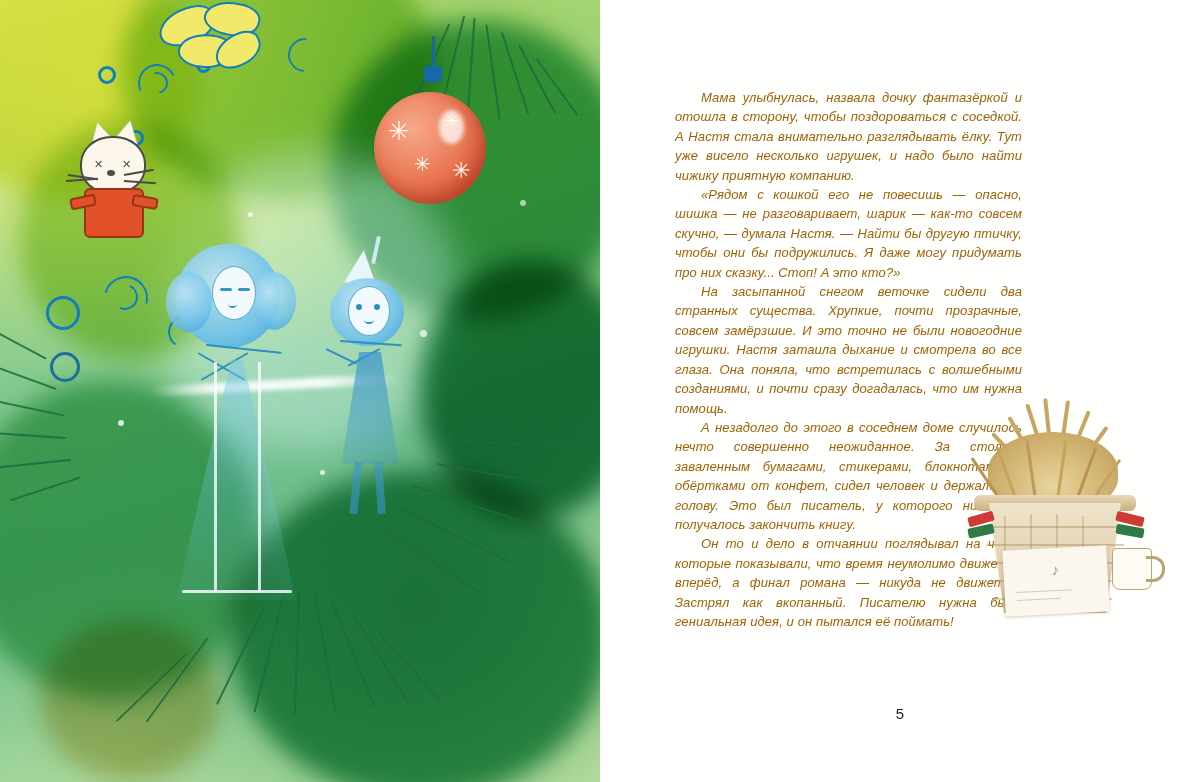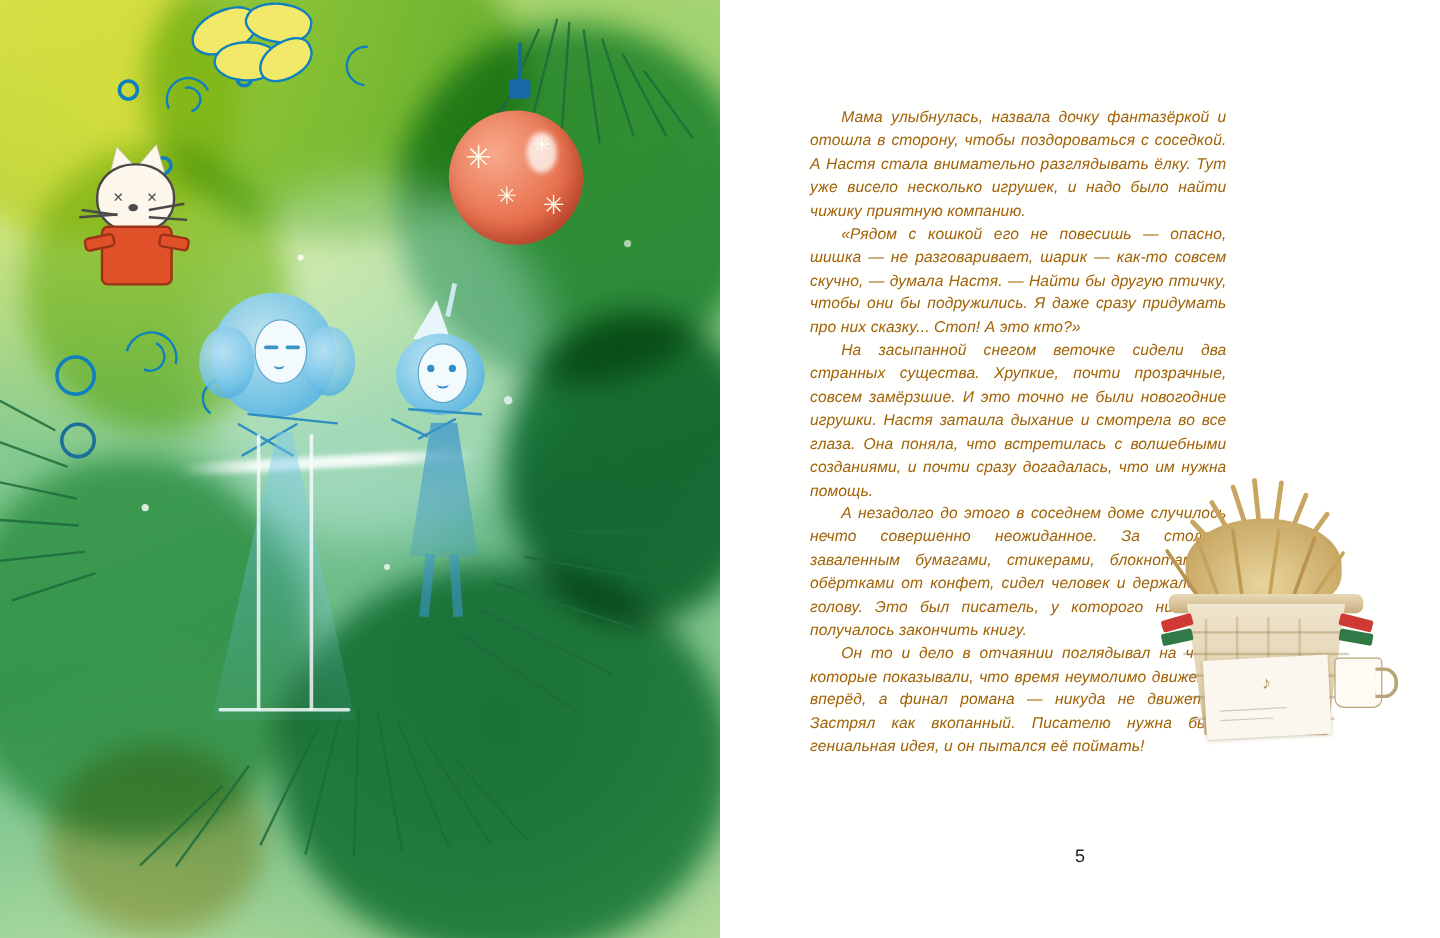--- a/index.html
+++ b/index.html
@@ -461,21 +461,21 @@
       <div style="position:absolute; left:420px; top:330px; width:7px; height:7px; background:#fff; border-radius:50%; opacity:.7;"></div>
       <div style="position:absolute; left:248px; top:212px; width:5px; height:5px; background:#fff; border-radius:50%; opacity:.8;"></div>
       <div style="position:absolute; left:520px; top:200px; width:6px; height:6px; background:#fff; border-radius:50%; opacity:.6;"></div>
     </div>
   </div>
 
   <div class="textpage">
 
     <div class="column">
       <p class="first">Мама улыбнулась, назвала дочку фантазёркой и отошла в сторону, чтобы поздороваться с соседкой. А Настя стала внимательно разглядывать ёлку. Тут уже висело несколько игрушек, и надо было найти чижику приятную компанию.</p>
-      <p>«Рядом с кошкой его не повесишь — опасно, шишка — не разговаривает, шарик — как-то совсем скучно, — думала Настя. — Найти бы другую птичку, чтобы они бы подружились. Я даже сразу придумать про них сказку... Стоп! А это кто?»</p>
+      <p>«Рядом с кошкой его не повесишь — опасно, шишка — не разговаривает, шарик — как-то совсем скучно, — думала Настя. — Найти бы другую птичку, чтобы они бы подружились. Я даже могу придумать про них сказку... Стоп! А это кто?»</p>
       <p>На засыпанной снегом веточке сидели два странных существа. Хрупкие, почти прозрачные, совсем замёрзшие. И это точно не были новогодние игрушки. Настя затаила дыхание и смотрела во все глаза. Она поняла, что встретилась с волшебными созданиями, и почти сразу догадалась, что им нужна помощь.</p>
       <p>А незадолго до этого в соседнем доме случилось нечто совершенно неожиданное. За столом, заваленным бумагами, стикерами, блокнотами и обёртками от конфет, сидел человек и держался за голову. Это был писатель, у которого никак не получалось закончить книгу.</p>
       <p>Он то и дело в отчаянии поглядывал на часы, которые показывали, что время неумолимо движется вперёд, а финал романа — никуда не движется. Застрял как вкопанный. Писателю нужна была гениальная идея, и он пытался её поймать!</p>
     </div>
 
     <div class="page-number">5</div>
 
     <div class="basket">
 
       <div>

